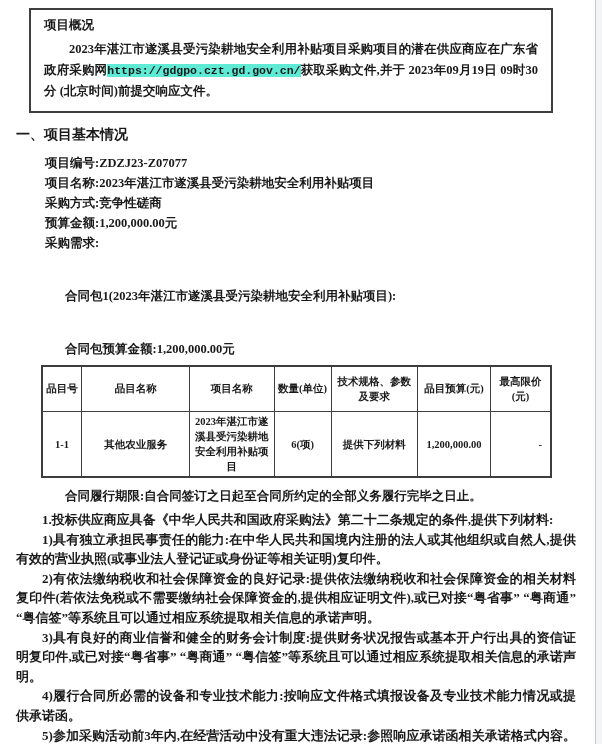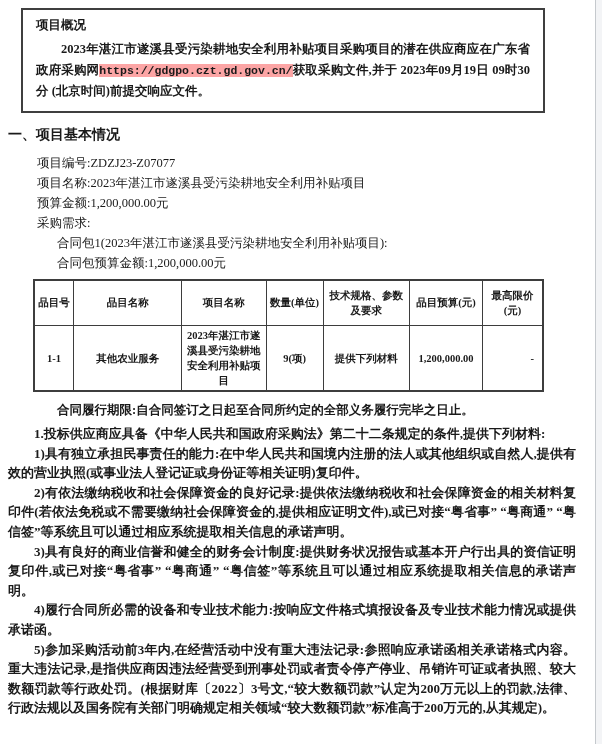--- a/index.html
+++ b/index.html
@@ -4,41 +4,42 @@
 <style>
   * { margin:0; padding:0; box-sizing:border-box; }
   html,body { background:#ffffff; }
   .doc {
     position:relative;
     width:602px; height:744px;
     background:#ffffff;
     font-family:"Liberation Serif","DejaVu Serif",serif;
     color:#1a1a1a;
     overflow:hidden;
+    padding-left:8px;
   }
   
   .edge-strip { position:absolute; top:0; right:0; width:6px; height:744px; background:#f3f4f6; }
   .edge-line  { position:absolute; top:0; right:6px; width:1px; height:744px; background:#c5c9cd; }
 
   
   .overview-box {
     margin:8px 0 0 21px;
     width:524px;
     border:2px solid #3f3f3f;
     padding:7px 13px 9px 13px;
   }
   .box-title { font-size:12.5px; font-weight:700; margin-bottom:5px; }
   .box-para  { font-size:12.5px; font-weight:600; line-height:20.5px; text-indent:2em; text-align:justify; }
-  .hl { background:#fca5a5; font-family:"Liberation Mono","DejaVu Sans Mono",monospace; font-size:11.5px; font-weight:700; }
+  .hl { background:#5eead4; font-family:"Liberation Mono","DejaVu Sans Mono",monospace; font-size:11.5px; font-weight:700; }
 
   .sec-heading { font-size:14px; font-weight:700; margin:12px 0 0 8px; line-height:20px; }
 
   .fields { margin:8px 0 0 0; }
-  .field-line { font-size:12.5px; font-weight:400; line-height:20px; margin-left:37px; }
-  .field-line.indent2 { margin-left:57px; }
+  .field-line { font-size:12.5px; font-weight:700; line-height:20px; margin-left:37px; }
+  .field-line.indent2 { margin-left:57px;margin-top:33px; }
 
   table.items-table {
     margin:6px 0 0 33px;
     width:511px;
     border-collapse:collapse;
     border:2px solid #3d3d3d;
     table-layout:fixed;
   }
   .items-table th, .items-table td {
     border:1px solid #3d3d3d;
@@ -72,20 +73,21 @@
   <div class="overview-box">
     <div class="box-title">项目概况</div>
     <p class="box-para"><span>2023年湛江市遂溪县受污染耕地安全利用补贴项目采购项目的潜在供应商应在广东省政府采购网</span><span class="hl">https://gdgpo.czt.gd.gov.cn/</span><span>获取采购文件,并于 </span><span>2023年09月19日 09时30分</span><span> (北京时间)前提交响应文件。</span></p>
   </div>
 
   <h1 class="sec-heading">一、项目基本情况</h1>
 
   <div class="fields">
       <div class="field-line">项目编号:ZDZJ23-Z07077</div>
       <div class="field-line">项目名称:2023年湛江市遂溪县受污染耕地安全利用补贴项目</div>
+      <div class="field-line">采购方式:竞争性磋商</div>
       <div class="field-line">预算金额:1,200,000.00元</div>
       <div class="field-line">采购需求:</div>
       <div class="field-line indent2">合同包1(2023年湛江市遂溪县受污染耕地安全利用补贴项目):</div>
       <div class="field-line indent2">合同包预算金额:1,200,000.00元</div>
     </div>
 
   <table class="items-table">
     <colgroup>
       <col style="width:7.8%">
         <col style="width:21.2%">
@@ -104,21 +106,21 @@
           <th>技术规格、参数及要求</th>
           <th>品目预算(元)</th>
           <th>最高限价(元)</th>
         </tr>
       </thead>
     <tbody>
         <tr>
           <td>1-1</td>
           <td>其他农业服务</td>
           <td>2023年湛江市遂溪县受污染耕地安全利用补贴项目</td>
-          <td>9(项)</td>
+          <td>6(项)</td>
           <td>提供下列材料</td>
           <td>1,200,000.00</td>
           <td class="dash-cell">-</td>
         </tr>
       </tbody>
   </table>
 
   <div class="notes">
       <div class="note-line">合同履行期限:自合同签订之日起至合同所约定的全部义务履行完毕之日止。</div>
     </div>

